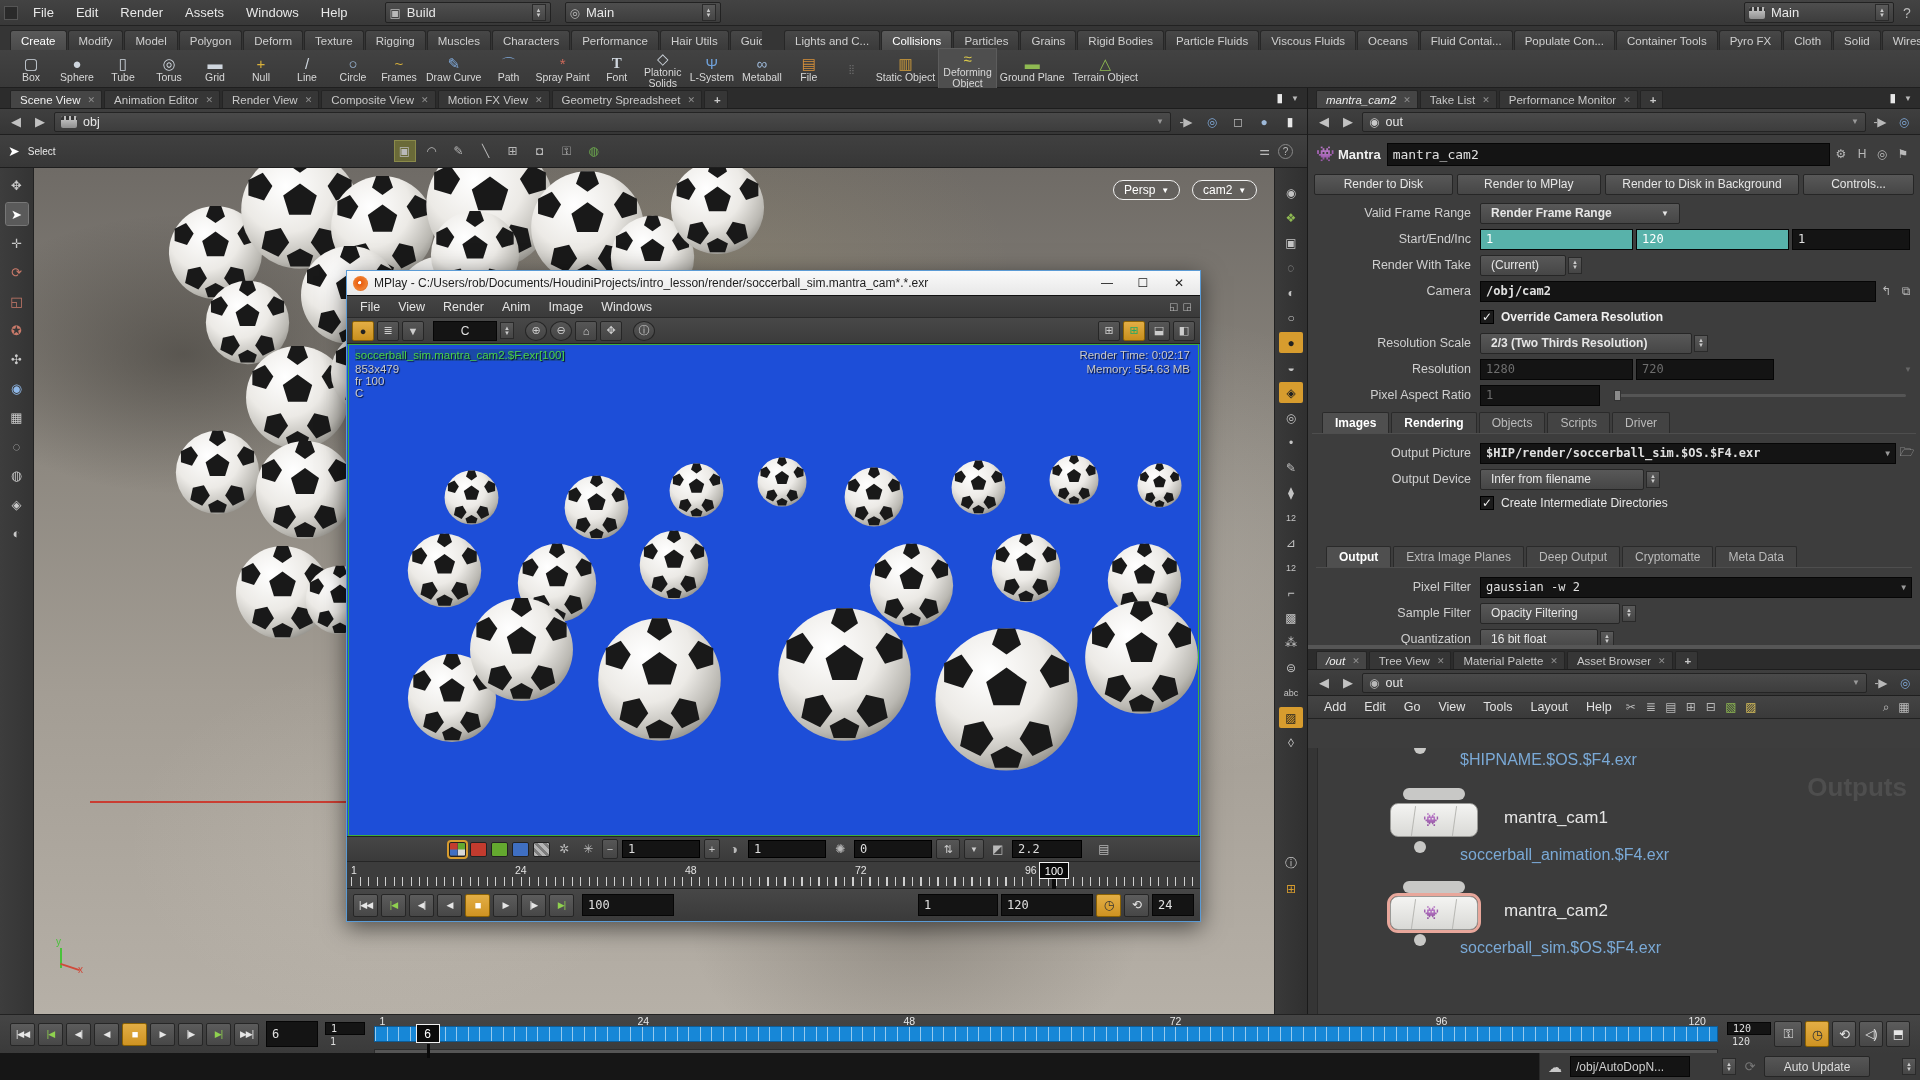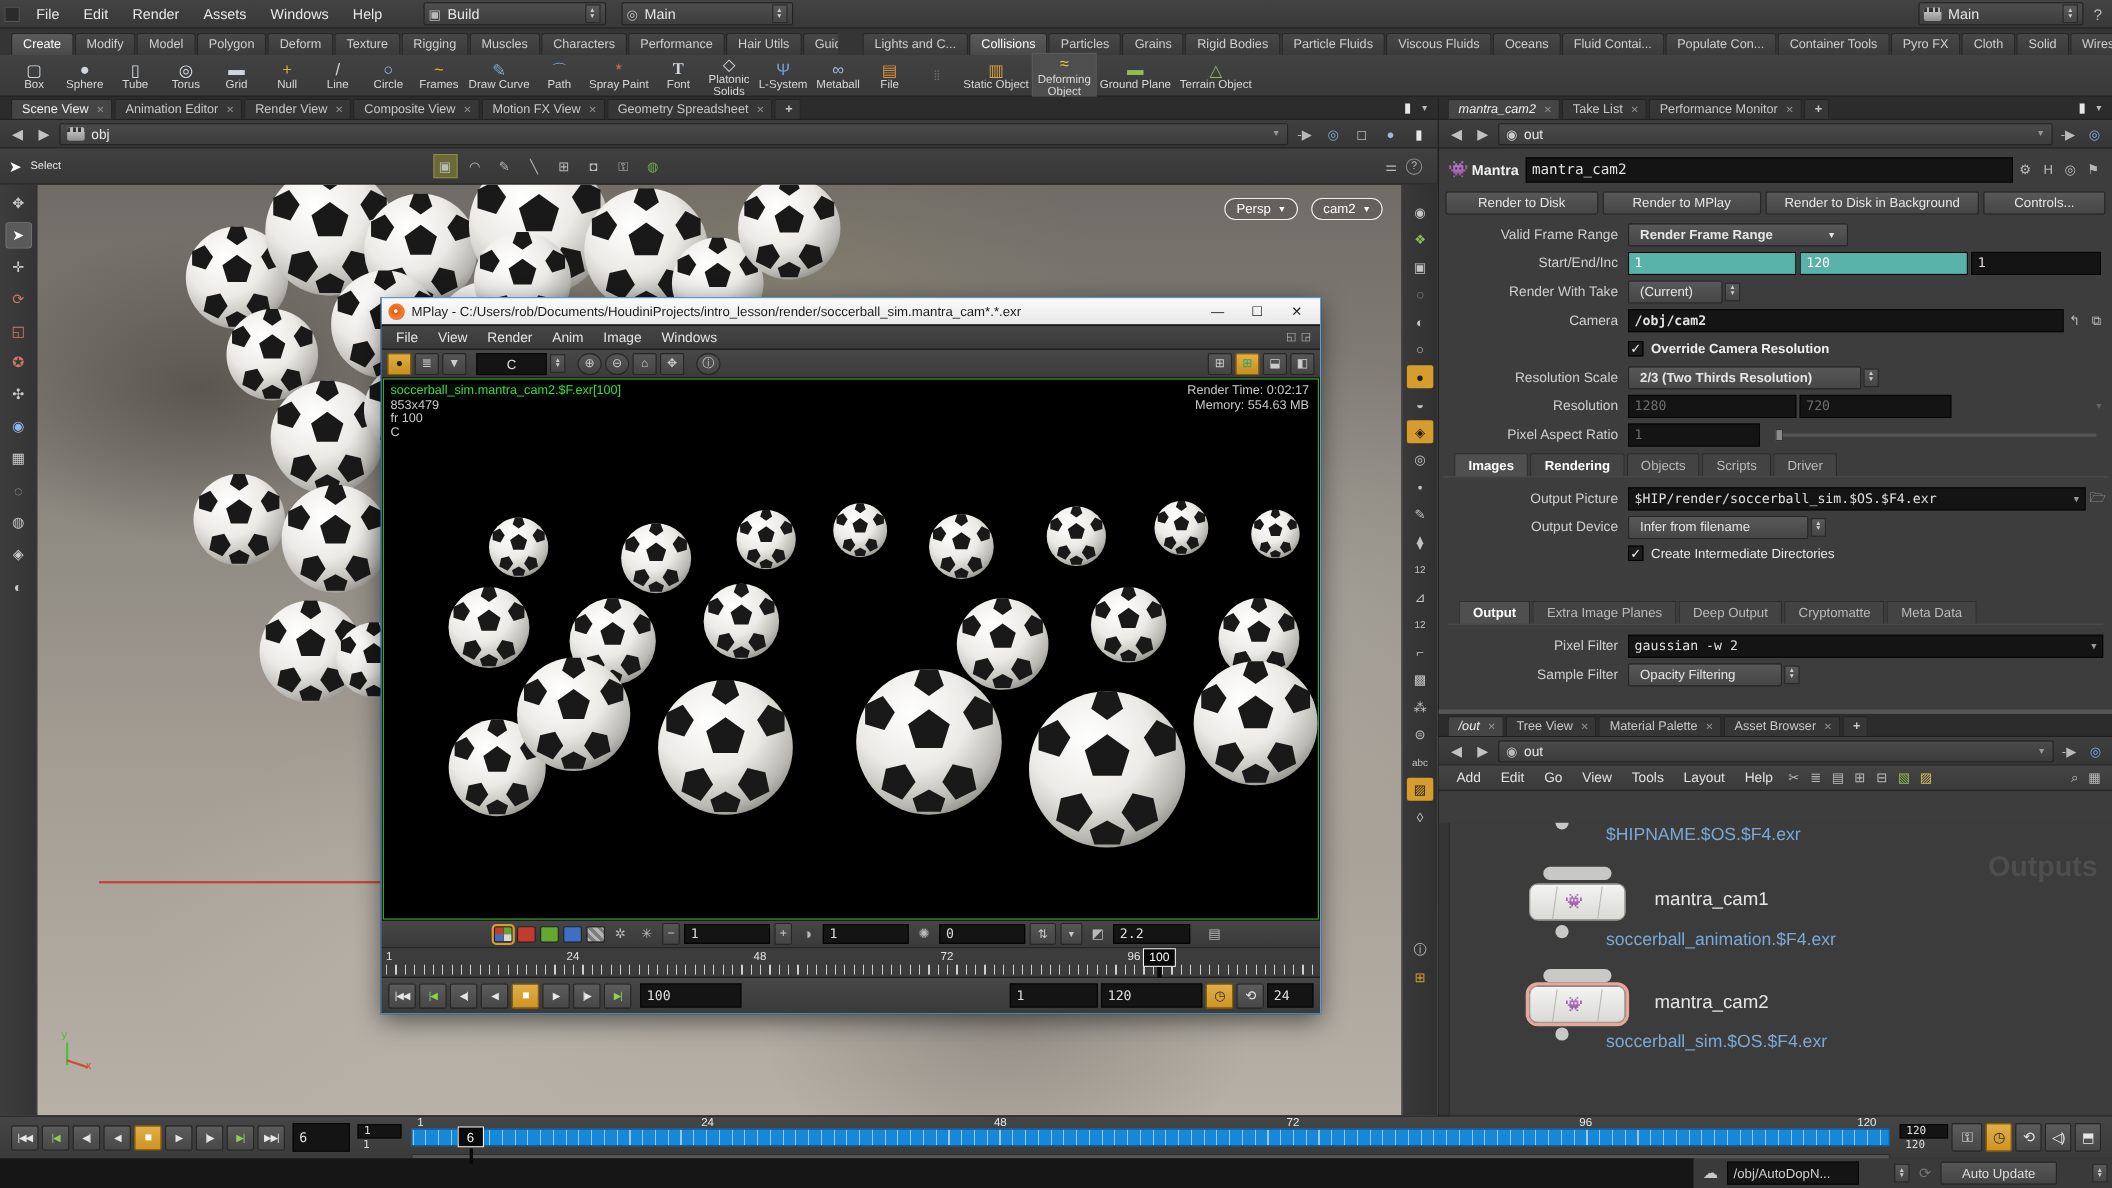--- a/index.html
+++ b/index.html
@@ -62,21 +62,21 @@
     display:flex;flex-direction:column;align-items:center;padding-top:14px;gap:4px;z-index:20}
   .iconcol .vi{width:24px;height:21px;display:flex;align-items:center;justify-content:center;color:#c4c4c4;font-size:12px;border-radius:2px}
   .iconcol .vi.org{background:#d79c2e;color:#222}
   .pill{position:absolute;border:1px solid #f0f0f0;border-radius:11px;color:#fff;font-size:12px;
     padding:2px 10px;display:flex;gap:6px;align-items:center;z-index:5;background:rgba(60,60,60,.25)}
   .pill .car{font-size:8px}
   .ball{position:absolute;z-index:2}
   #redaxis{position:absolute;left:90px;top:633px;width:256px;height:2px;background:#cf2b20;opacity:.85;z-index:3}
   #gizmo{position:absolute;left:42px;top:780px;width:40px;height:40px;z-index:4}
   
-  #mplay{left:346px;top:270px;width:855px;height:652px;background:#000000;border:1px solid #5b9bd5;
+  #mplay{left:346px;top:270px;width:855px;height:652px;background:#1d4ed8;border:1px solid #5b9bd5;
     box-shadow:0 6px 22px rgba(0,0,0,.55);z-index:50;display:flex;flex-direction:column}
   #mpTitle{height:24px;background:linear-gradient(#fafafa,#e8e8e8);display:flex;align-items:center;padding:0 6px;gap:6px}
   #mpTitle .t{color:#1c1c1c;font-size:12px;flex:1;white-space:nowrap;overflow:hidden}
   #mpTitle .wbtn{width:30px;height:20px;display:flex;align-items:center;justify-content:center;color:#222;font-size:12px}
   .spiral{width:15px;height:15px;border-radius:50%;background:radial-gradient(circle at 45% 45%,#fff 12%,#e85d10 16%,#f08030 58%,#c94b08 100%)}
   #mpMenu{height:22px;background:linear-gradient(#454545,#3a3a3a);display:flex;align-items:center;padding:0 4px;border-top:1px solid #111}
   #mpMenu .menu{padding:0 9px;color:#e4e4e4;font-size:12.5px}
   #mpTools{height:27px;background:linear-gradient(#484848,#3b3b3b);display:flex;align-items:center;gap:3px;padding:0 5px;border-top:1px solid #2a2a2a;border-bottom:1px solid #222}
   .mbtn{width:22px;height:20px;background:linear-gradient(#565656,#444);border:1px solid #262626;border-radius:2px;
     display:flex;align-items:center;justify-content:center;color:#ccc;font-size:11px}
@@ -837,21 +837,21 @@
   <div class="ptabs" style="position:absolute;top:322px;left:4px;right:4px">
     <span class="t2 on">Images</span>
     <span class="t2 bold">Rendering</span>
     <span class="t2">Objects</span>
     <span class="t2">Scripts</span>
     <span class="t2">Driver</span>
   </div>
 
   <div class="prow" style="top:354px">
     <span class="plabel">Output Picture</span>
-    <div class="field mono" style="flex:1;height:21px;font-weight:normal">
+    <div class="field mono" style="flex:1;height:21px;font-weight:bold">
       <span>$HIP/render/soccerball_sim.$OS.$F4.exr</span>
       <span style="margin-left:auto;font-size:8px;color:#999">▼</span>
     </div>
     <span class="ic" style="width:22px;margin-right:2px">🗁</span>
   </div>
   <div class="prow" style="top:380px">
     <span class="plabel">Output Device</span>
     <div class="pbtn" style="width:164px">
         <span>Infer from filename</span>
       </div>
@@ -878,20 +878,30 @@
     <span class="plabel">Pixel Filter</span>
     <div class="field mono" style="flex:1;height:21px;margin-right:8px">
       <span>gaussian -w 2</span>
       <span style="margin-left:auto;font-size:8px;color:#999">▼</span>
     </div>
   </div>
   <div class="prow" style="top:514px">
     <span class="plabel">Sample Filter</span>
     <div class="pbtn" style="width:140px">
         <span>Opacity Filtering</span>
+      </div>
+    <span class="spin" style="margin-left:2px">
+        <span>▲</span>
+        <span>▼</span>
+      </span>
+  </div>
+  <div class="prow" style="top:540px">
+    <span class="plabel">Quantization</span>
+    <div class="pbtn" style="width:118px">
+        <span>16 bit float</span>
       </div>
     <span class="spin" style="margin-left:2px">
         <span>▲</span>
         <span>▼</span>
       </span>
   </div>
   <div class="prow" style="top:562px;height:14px;overflow:hidden">
     <span class="plabel">Gamma</span>
     <div class="field mono" style="width:120px;height:18px">
         <span>1</span>

